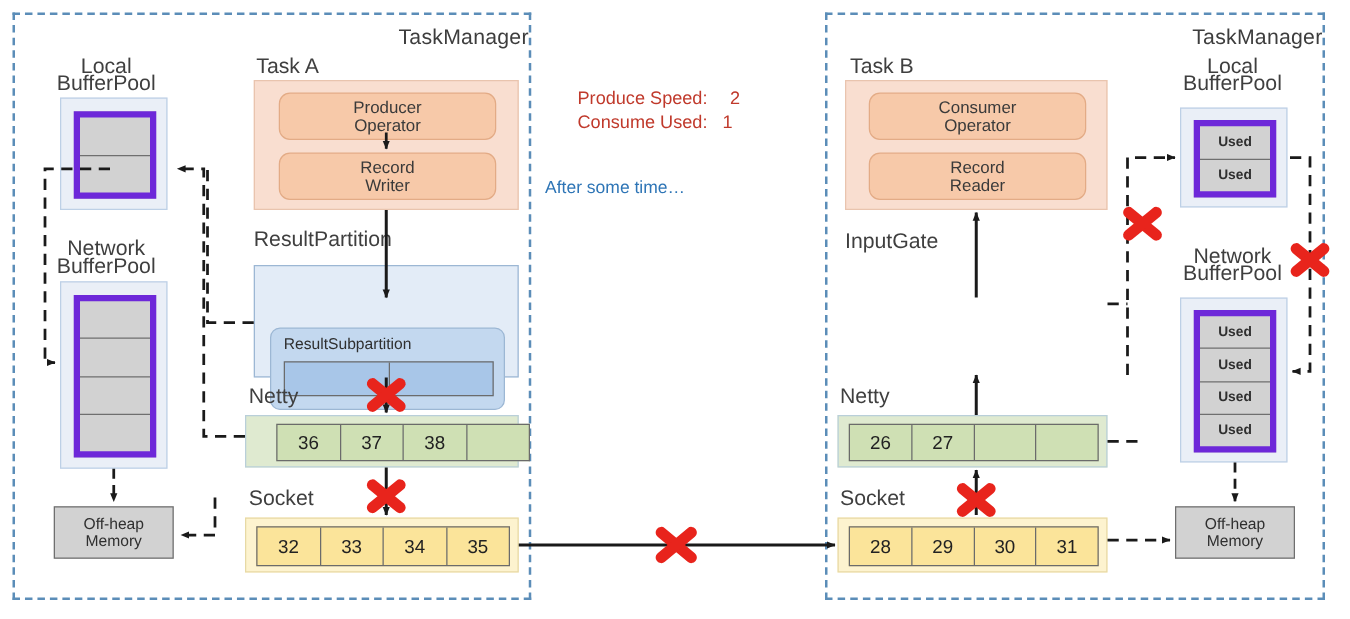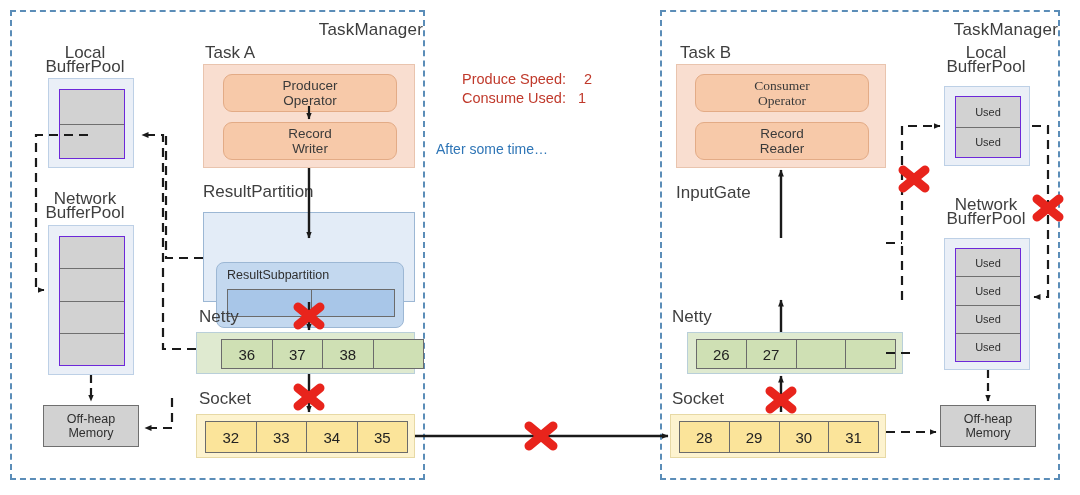--- a/index.html
+++ b/index.html
@@ -22,21 +22,21 @@
   .box-orange{background:#f9ded0;border:1px solid #e9c4ae;}
   .rr{border-radius:8px;}
 
   
   .pill{background:#f7c9a9;border:1px solid #e3ab86;border-radius:9px;
         display:flex;align-items:center;justify-content:center;
         font-size:13.5px;line-height:15px;color:#3a3a3a;text-align:center;}
 
   
   .poolouter{background:#eaeff7;border:1px solid #bdd0e6;}
-  .poolinner{border:1px solid #6d28d9;background:#d2d2d2;display:flex;flex-direction:column;}
+  .poolinner{border:5px solid #6d28d9;background:#d2d2d2;display:flex;flex-direction:column;font-weight:bold;}
   .poolcell{flex:1;border-bottom:1px solid #6f6f6f;display:flex;align-items:center;
             justify-content:center;font-size:11px;color:#2f2f2f;}
   .poolcell:last-child{border-bottom:none;}
 
   .offheap{background:#d2d2d2;border:1px solid #6f6f6f;display:flex;align-items:center;
            justify-content:center;text-align:center;font-size:12.5px;line-height:14px;color:#2f2f2f;}
   .cellbox{border:1px solid #6b6b6b;display:flex;}
   .cell{flex:1;border-right:1px solid #6b6b6b;display:flex;align-items:center;
         justify-content:center;font-size:15px;color:#222;}
   .cell:last-child{border-right:none;}
@@ -161,38 +161,38 @@
   <div class="abs notes" style="left:436px;top:140px;width:205px;">
     <div class="hdr">After some time…</div>
   </div>
 
   <div class="abs tm" style="left:660px;top:10px;width:400px;height:470px;">
     <div class="tm-title">TaskManager</div>
   </div>
 
   <div class="abs cap" style="left:680px;top:46px;">Task B</div>
   <div class="abs box-orange" style="left:676px;top:64px;width:210px;height:104px;">
-    <div class="pill abs" style="left:18px;top:9px;width:174px;height:38px;font-family:Liberation Serif, serif;">
+    <div class="pill abs" style="left:18px;top:9px;width:174px;height:38px;">
       <div>
         <div>Consumer</div>
         <div>Operator</div>
       </div>
     </div>
     <div class="pill abs" style="left:18px;top:57px;width:174px;height:38px;">
       <div>
         <div>Record</div>
         <div>Reader</div>
       </div>
     </div>
   </div>
 
   <div class="abs cap" style="left:676px;top:186px;">InputGate</div>
 
   <div class="abs cap" style="left:672px;top:310px;">Netty</div>
-  <div class="abs green-out" style="left:670px;top:332px;width:216px;height:42px;margin-left:17px;">
+  <div class="abs green-out" style="left:670px;top:332px;width:216px;height:42px;">
     <div class="abs cellbox green-in" style="left:8px;top:6px;width:200px;height:30px;">
       <div class="cell">26</div>
       <div class="cell">27</div>
       <div class="cell"></div>
       <div class="cell"></div>
     </div>
   </div>
 
   <div class="abs cap" style="left:672px;top:392px;">Socket</div>
   <div class="abs yellow-out" style="left:670px;top:414px;width:216px;height:44px;">

